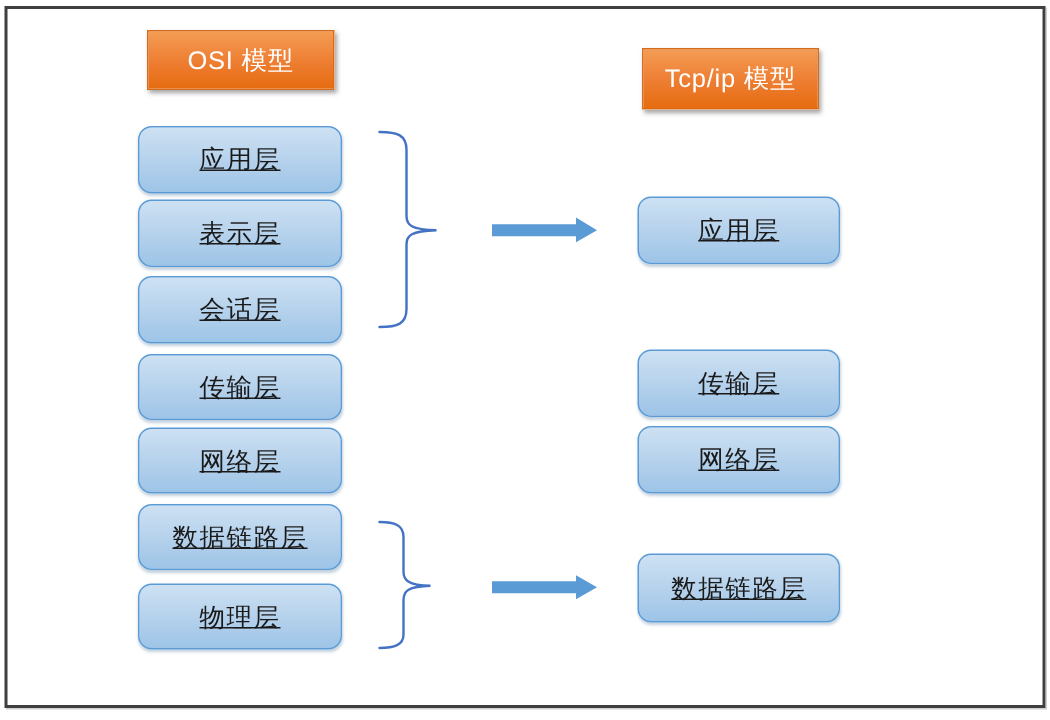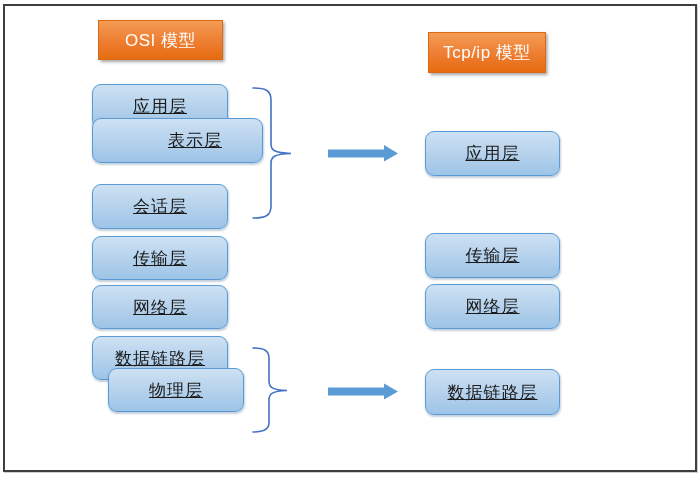--- a/index.html
+++ b/index.html
@@ -77,26 +77,26 @@
 <body>
 
 <div class="canvas">
 
   <div class="frame"></div>
 
   <div class="header-box" style="left:98px; top:20px; width:123px; height:38px;">OSI 模型</div>
   <div class="header-box" style="left:428px; top:32px; width:116px; height:39px;">Tcp/ip 模型</div>
 
   <div class="layer-box" style="left:92px; top:84px;  width:134px; height:43px;">应用层</div>
-  <div class="layer-box" style="left:92px; top:118px; width:134px; height:43px;padding-left:35px;">表示层</div>
+  <div class="layer-box" style="left:92px; top:133px; width:134px; height:43px;">表示层</div>
   <div class="layer-box" style="left:92px; top:184px; width:134px; height:43px;">会话层</div>
   <div class="layer-box" style="left:92px; top:236px; width:134px; height:42px;">传输层</div>
   <div class="layer-box" style="left:92px; top:285px; width:134px; height:42px;">网络层</div>
   <div class="layer-box" style="left:92px; top:336px; width:134px; height:42px;">数据链路层</div>
-  <div class="layer-box" style="left:92px; top:368px; width:134px; height:42px;margin-left:16px;">物理层</div>
+  <div class="layer-box" style="left:92px; top:389px; width:134px; height:42px;">物理层</div>
 
   <div class="layer-box" style="left:425px; top:131px; width:133px; height:43px;">应用层</div>
   <div class="layer-box" style="left:425px; top:233px; width:133px; height:43px;">传输层</div>
   <div class="layer-box" style="left:425px; top:284px; width:133px; height:43px;">网络层</div>
   <div class="layer-box" style="left:425px; top:369px; width:133px; height:44px;">数据链路层</div>
 
   <svg class="overlay-svg" viewBox="0 0 700 480" xmlns="http://www.w3.org/2000/svg">
 
     <path class="brace" d="M 253,88
              C 265,88 271,90 271,100

